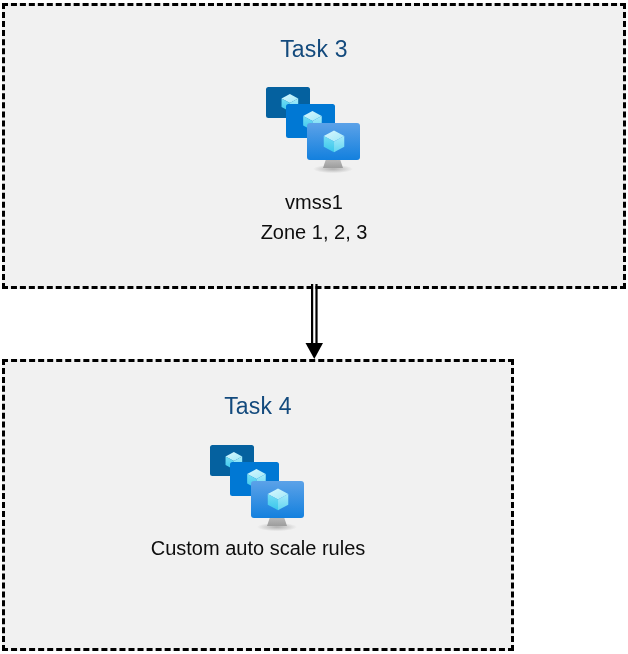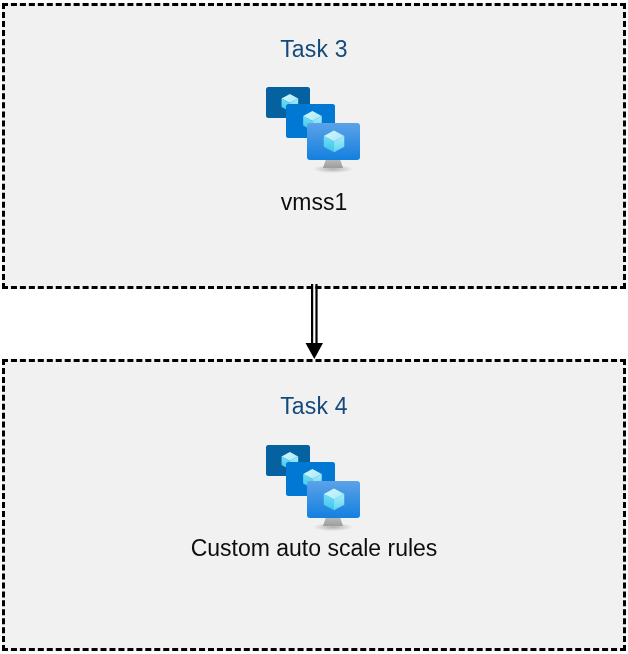--- a/index.html
+++ b/index.html
@@ -37,39 +37,39 @@
   #box-task3 {
     left: 2px;
     top: 3px;
     width: 624px;
     height: 286px;
   }
 
   #box-task4 {
     left: 2px;
     top: 359px;
-    width: 624px;
+    width: 512px;
     height: 292px;
     align-items: center;
   }
 
   .task-heading {
     color: #134A7D;
     font-size: 23px;
     line-height: 1;
     letter-spacing: 0.2px;
     white-space: nowrap;
   }
 
   #box-task3 .task-heading { margin-top: 32px; }
   #box-task4 .task-heading { margin-top: 33px; }
 
   .task-caption {
     color: #0d0d0d;
-    font-size: 23px;
+    font-size: 20px;
     line-height: 30px;
     text-align: center;
     white-space: nowrap;
   }
 
   
   .vmss-icon {
     display: block;
   }
   #box-task3 .vmss-icon { margin-top: 22px; }
@@ -146,20 +146,21 @@
       <rect x="45" y="40" width="53" height="37" rx="3" fill="url(#frontMon3)"></rect>
       <g transform="translate(60.5,47.5) scale(0.64)">
         <path d="M18 0 L34 8.6 L18 17.2 L2 8.6 Z" fill="url(#cubeTop3)"></path>
         <path d="M2 8.6 L18 17.2 L18 33.8 L2 25.2 Z" fill="url(#cubeLeft3)"></path>
         <path d="M34 8.6 L18 17.2 L18 33.8 L34 25.2 Z" fill="url(#cubeRight3)"></path>
       </g>
     </svg>
 
     <div class="caption-block">
       <div class="task-caption">vmss1</div>
+      <div class="task-caption">Zone 1, 2, 3</div>
     </div>
   </div>
 
   <svg id="connector-arrow" viewBox="0 0 36 78">
 
     <rect x="15" y="0" width="2.2" height="62" fill="#000000"></rect>
     <rect x="19.4" y="0" width="2.2" height="62" fill="#000000"></rect>
 
     <path d="M9.5 59 L27 59 L18.3 75 Z" fill="#000000"></path>
   </svg>

